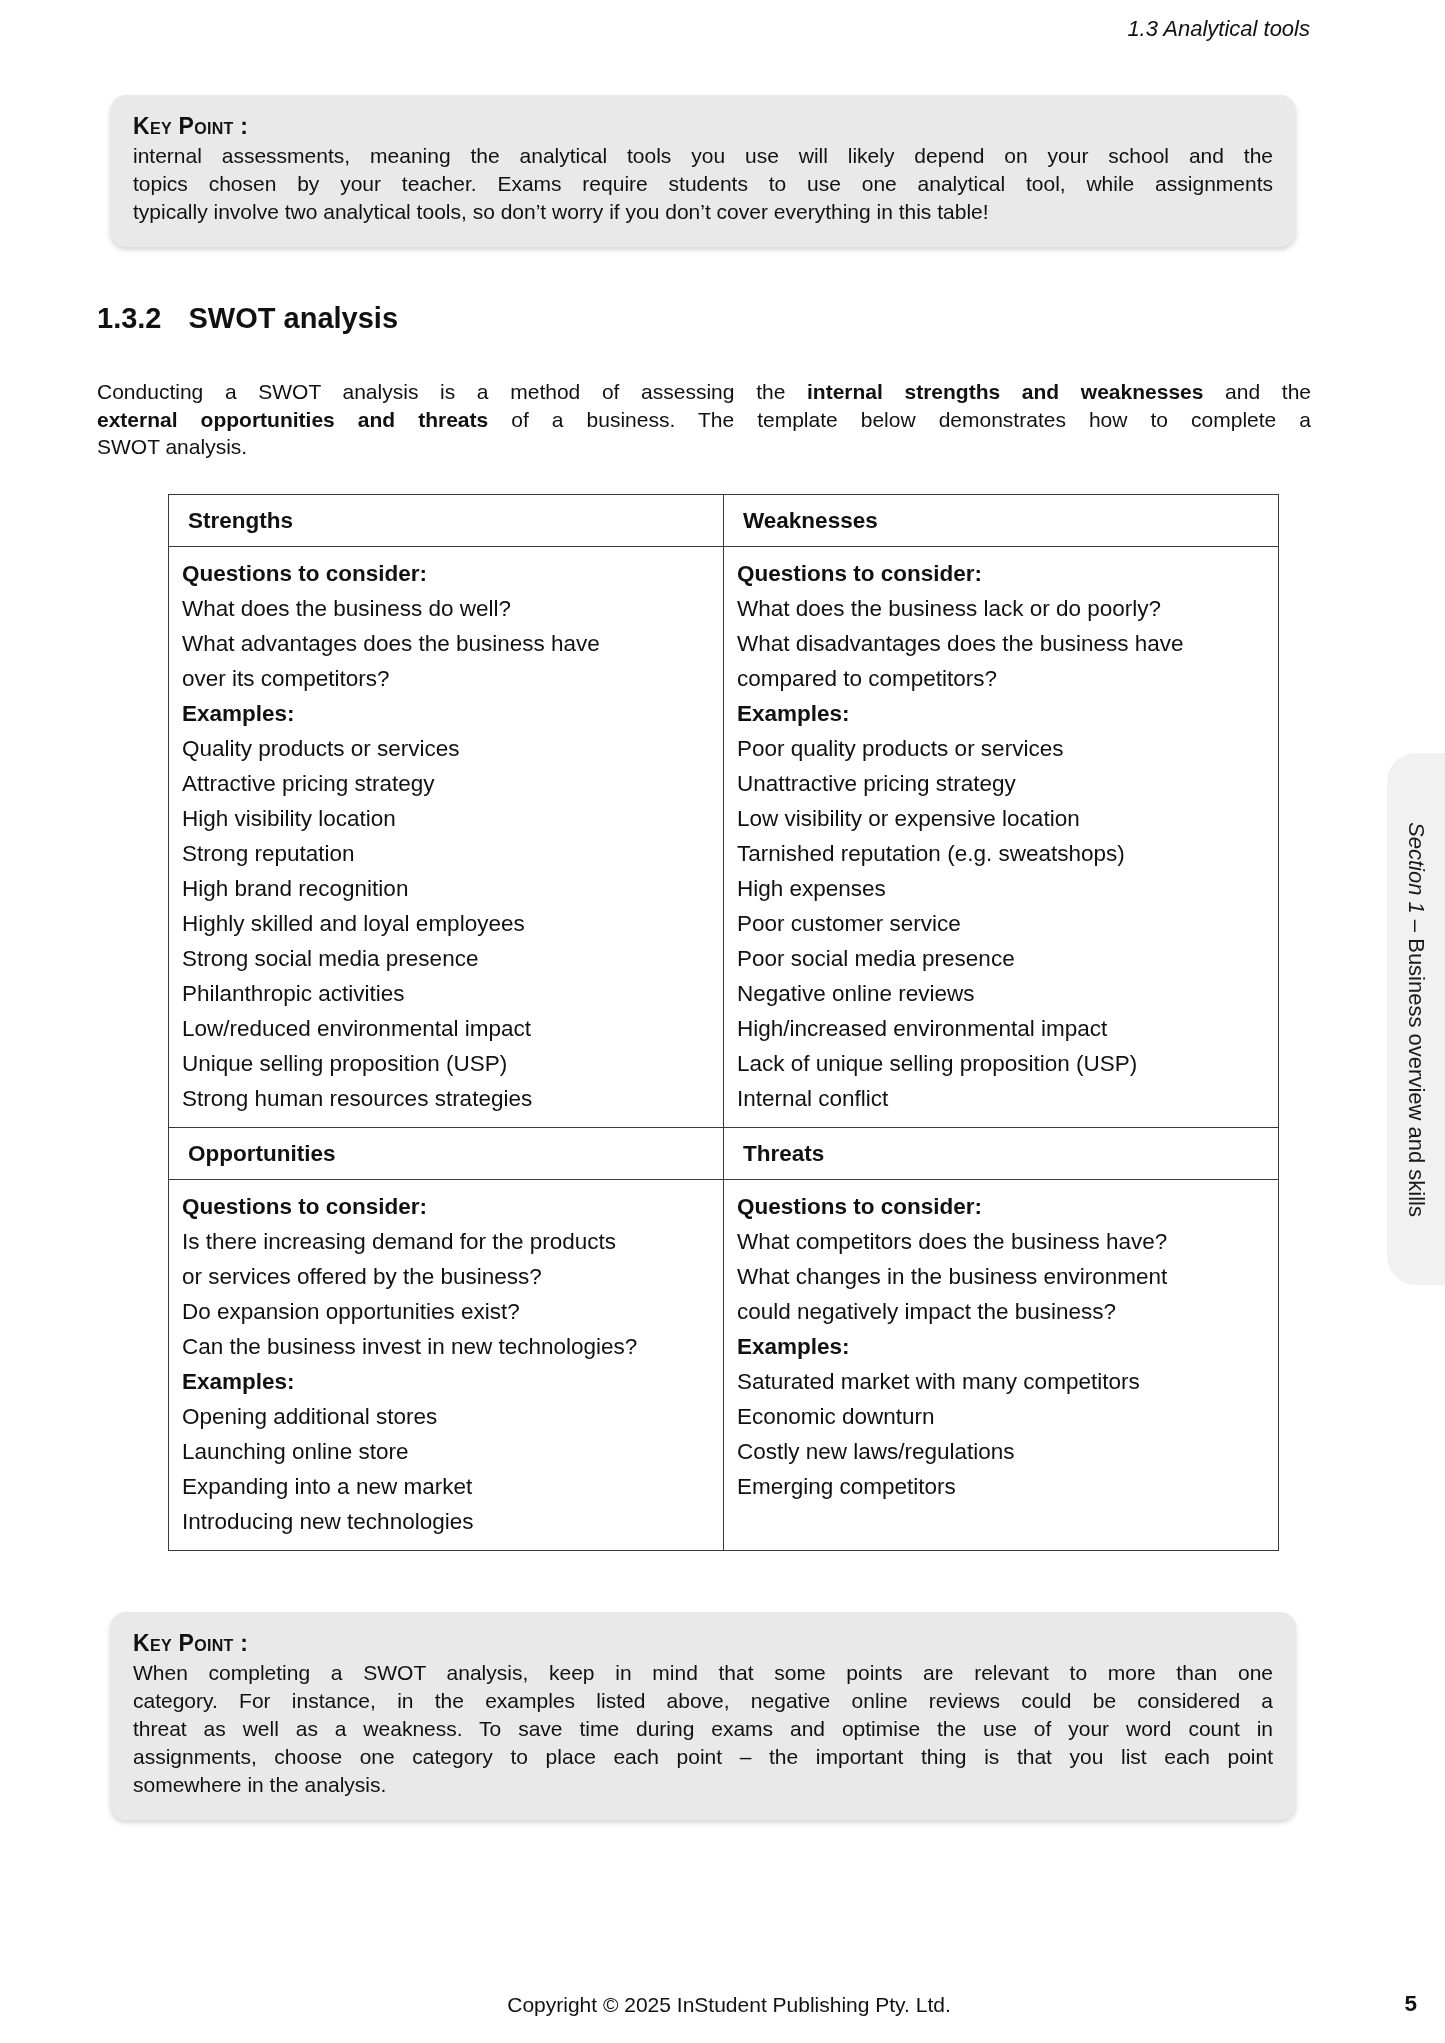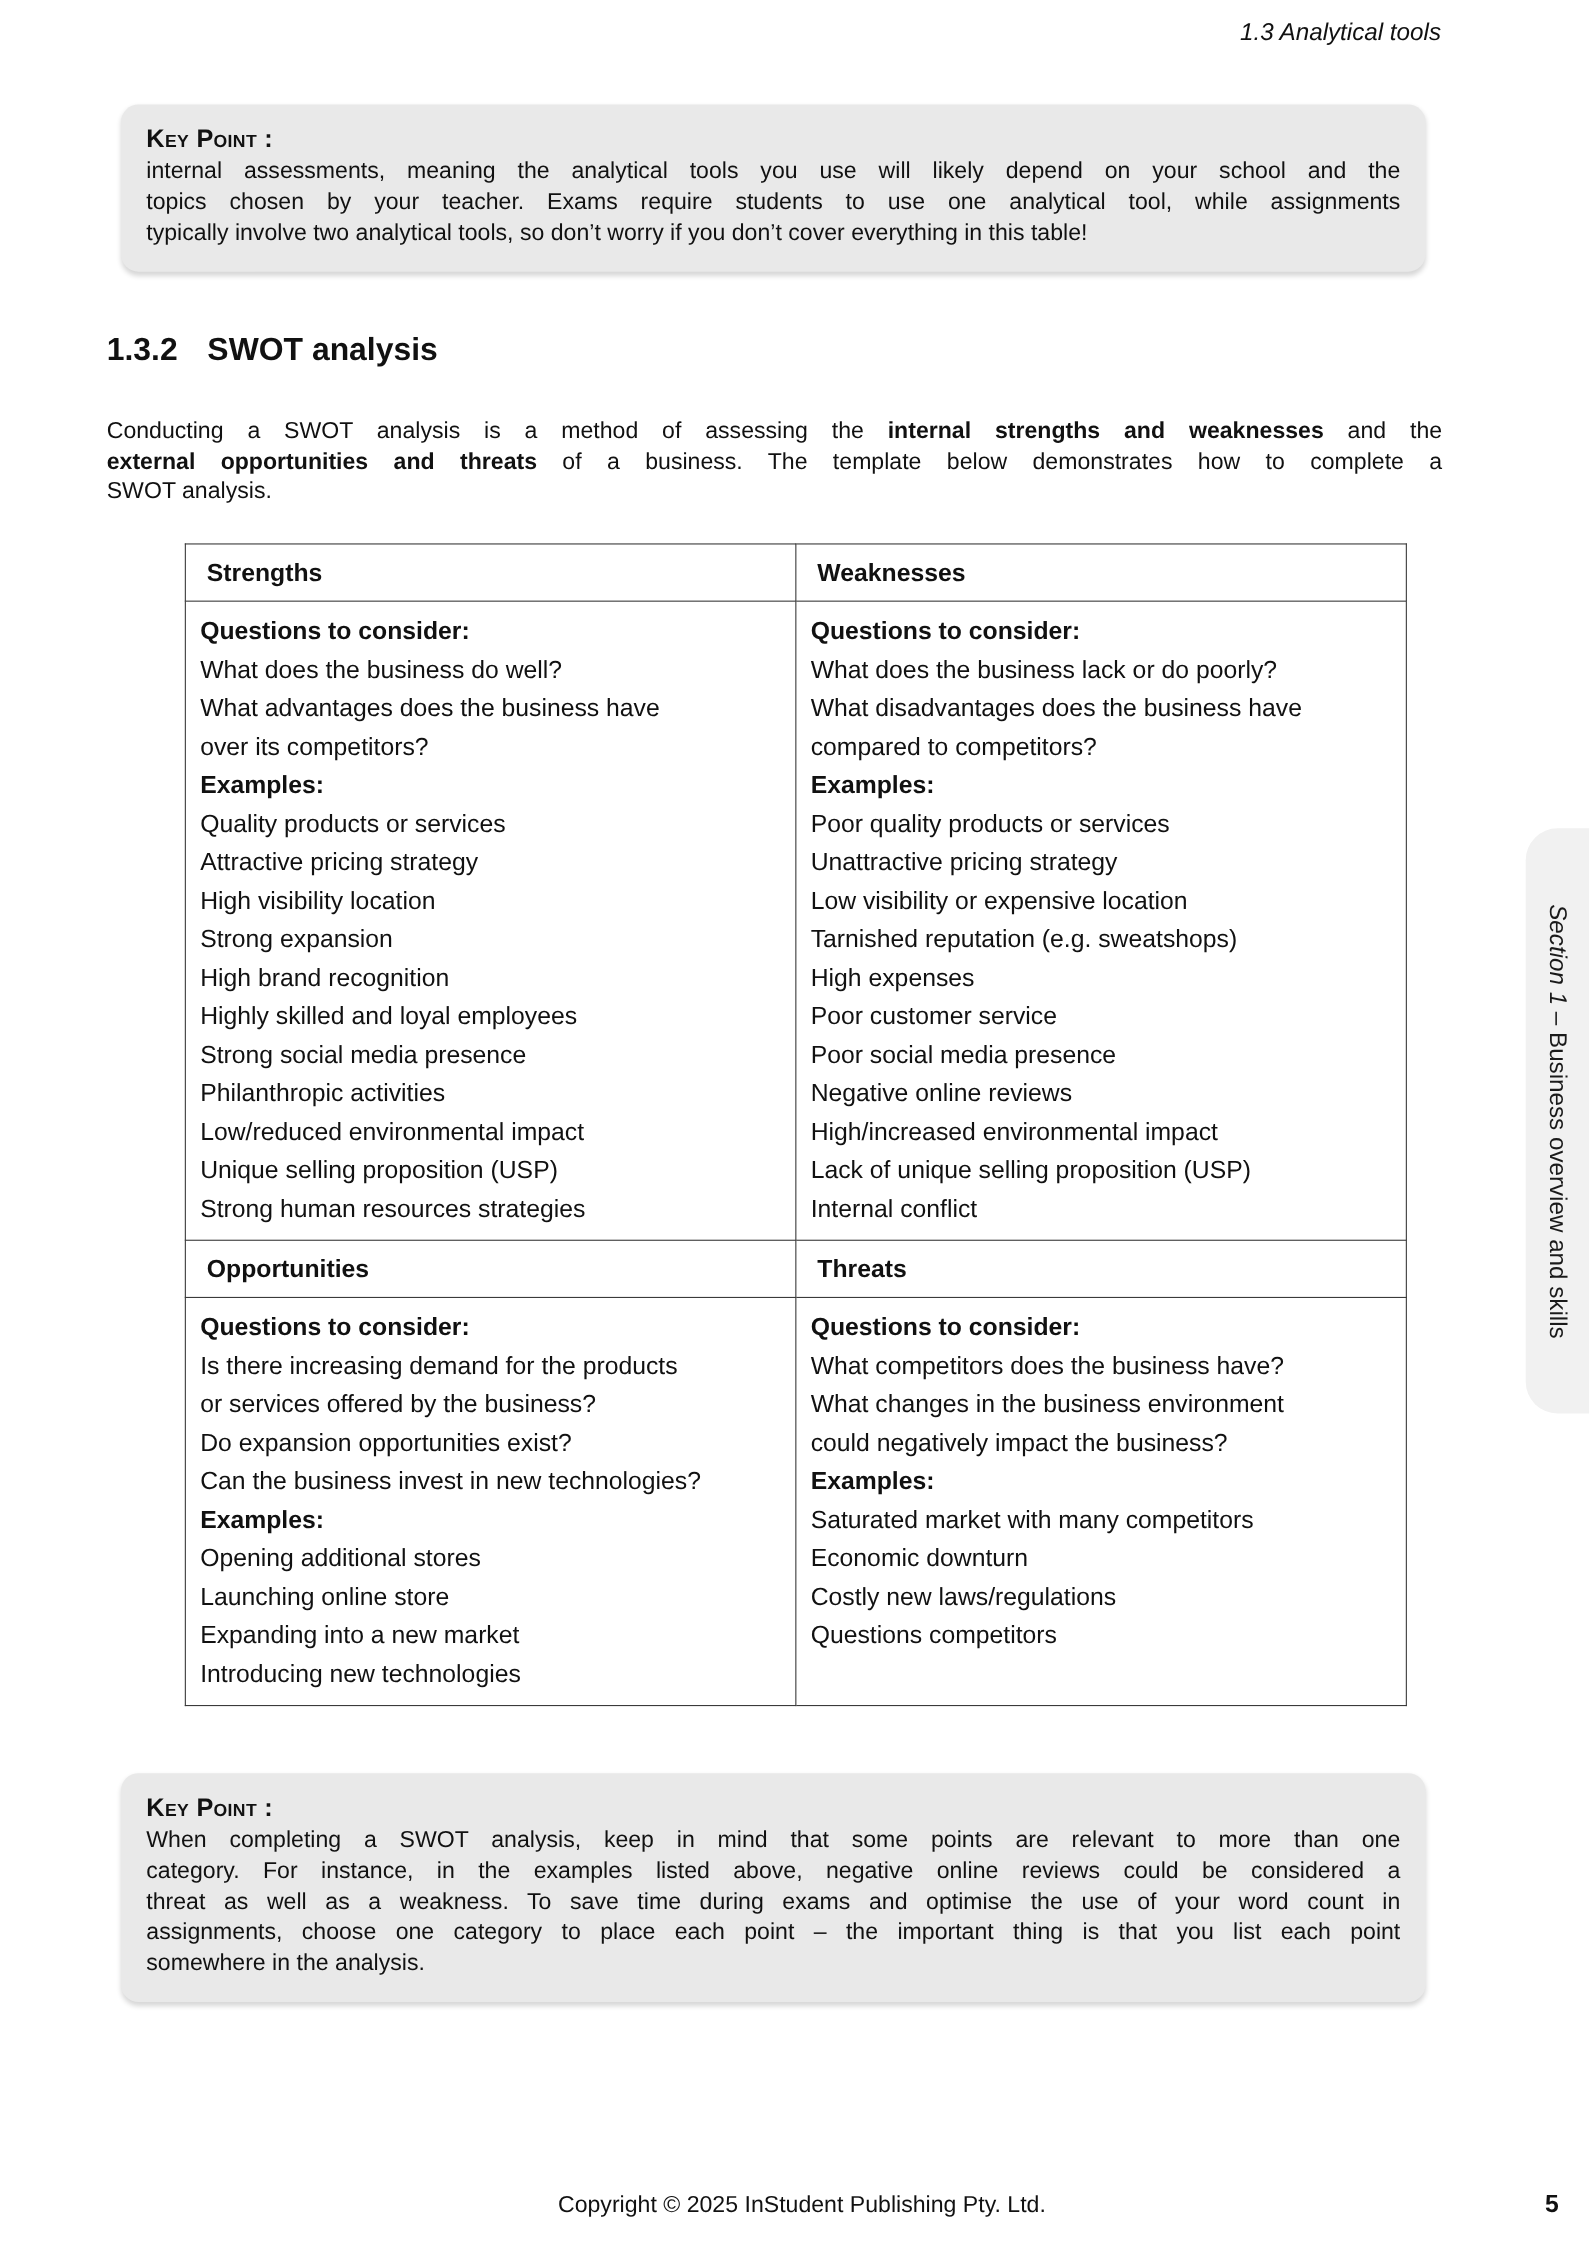--- a/index.html
+++ b/index.html
@@ -128,21 +128,21 @@
     <tr>
       <td class="cell-strengths">
             <div><span class="b">Questions to consider:</span></div>
             <div><span>What does the business do well?</span></div>
             <div><span>What advantages does the business have</span></div>
             <div><span>over its competitors?</span></div>
             <div><span class="b">Examples:</span></div>
             <div><span>Quality products or services</span></div>
             <div><span>Attractive pricing strategy</span></div>
             <div><span>High visibility location</span></div>
-            <div><span>Strong expansion</span></div>
+            <div><span>Strong reputation</span></div>
             <div><span>High brand recognition</span></div>
             <div><span>Highly skilled and loyal employees</span></div>
             <div><span>Strong social media presence</span></div>
             <div><span>Philanthropic activities</span></div>
             <div><span>Low/reduced environmental impact</span></div>
             <div><span>Unique selling proposition (USP)</span></div>
             <div><span>Strong human resources strategies</span></div>
           </td>
       <td class="cell-weaknesses">
             <div><span class="b">Questions to consider:</span></div>
@@ -182,21 +182,21 @@
           </td>
       <td class="cell-threats">
             <div><span class="b">Questions to consider:</span></div>
             <div><span>What competitors does the business have?</span></div>
             <div><span>What changes in the business environment</span></div>
             <div><span>could negatively impact the business?</span></div>
             <div><span class="b">Examples:</span></div>
             <div><span>Saturated market with many competitors</span></div>
             <div><span>Economic downturn</span></div>
             <div><span>Costly new laws/regulations</span></div>
-            <div><span>Questions competitors</span></div>
+            <div><span>Emerging competitors</span></div>
           </td>
     </tr>
   </tbody>
     </table>
 
   <div class="kp kp-bottom">
     <div class="kp-label">Key Point :</div>
     <div class="kp-body">
         <div class="jline"><span>When completing a SWOT analysis, keep in mind that some points are relevant to more than one</span></div>
         <div class="jline"><span>category. For instance, in the examples listed above, negative online reviews could be considered a</span></div>

